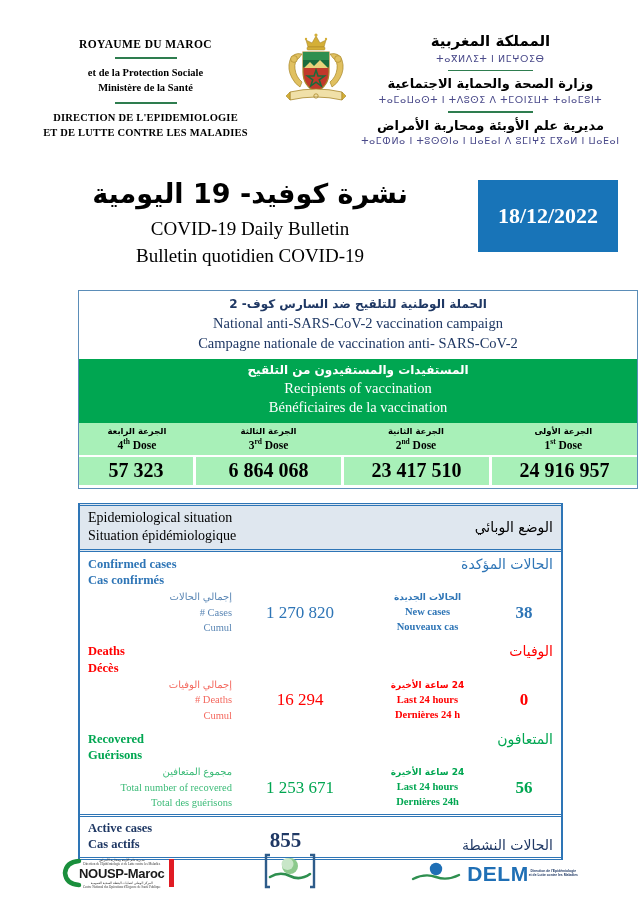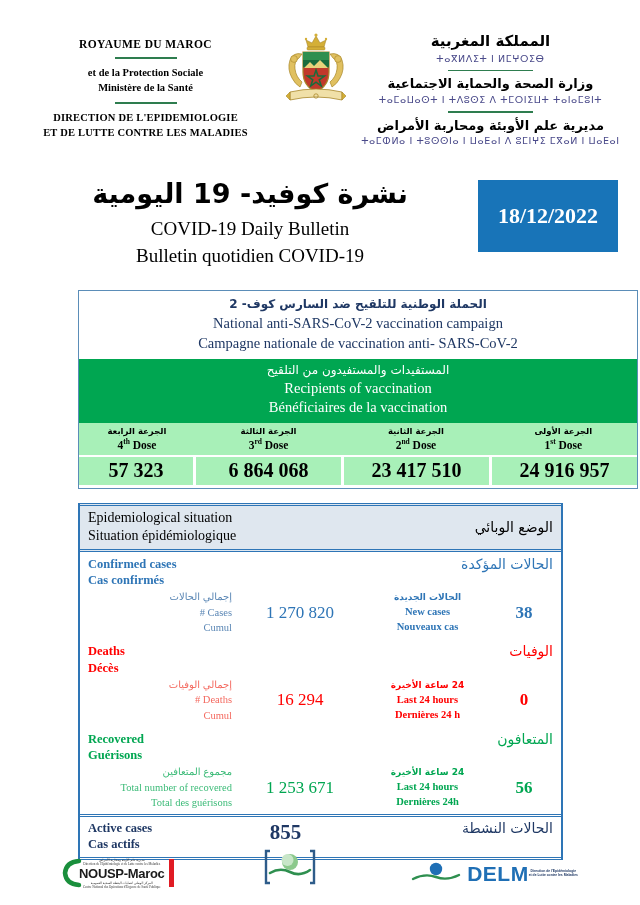--- a/index.html
+++ b/index.html
@@ -167,21 +167,21 @@
   }
 
   .vacc-green {
     background: #00a651;
     text-align: center;
     padding: 2px 6px 5px 6px;
     color: #ffffff;
   }
   .vacc-green .ar {
     font-size: 12px;
-    font-weight: normal;
+    font-weight: bold;
     direction: rtl;
     font-family: "DejaVu Sans", sans-serif;
     line-height: 1.5;
   }
   .vacc-green .en,
   .vacc-green .fr {
     font-size: 14.5px;
     line-height: 1.35;
   }
 
@@ -316,21 +316,21 @@
 
   .c-blue  { color: #2e75b6; }
   .c-bluel { color: #5b87b5; }
   .c-red   { color: #ff0000; }
   .c-redl  { color: #f4695f; }
   .c-green { color: #00a651; }
   .c-greenl{ color: #3cbb78; }
 
   .active-row {
     display: flex;
-    align-items: flex-start;
+    align-items: flex-end;
     justify-content: space-between;
     border-top: 3px double #2e75b6;
     border-bottom: 3px double #2e75b6;
     padding: 3px 8px 4px 8px;
   }
   .active-row .lab {
     font-size: 12.5px;
     font-weight: bold;
     color: #1f3864;
     line-height: 1.3;
@@ -352,20 +352,21 @@
     width: 110px;
     text-align: right;
   }
 
   
   .footer {
     position: absolute;
     left: 0; right: 0;
     bottom: 6px;
     display: flex;
+    align-items: center;
     justify-content: space-between;
     padding: 0 62px;
     height: 52px;
   }
   .logo-nousp {
     display: flex;
     align-items: center;
     position: relative;
   }
   .nousp-text {

